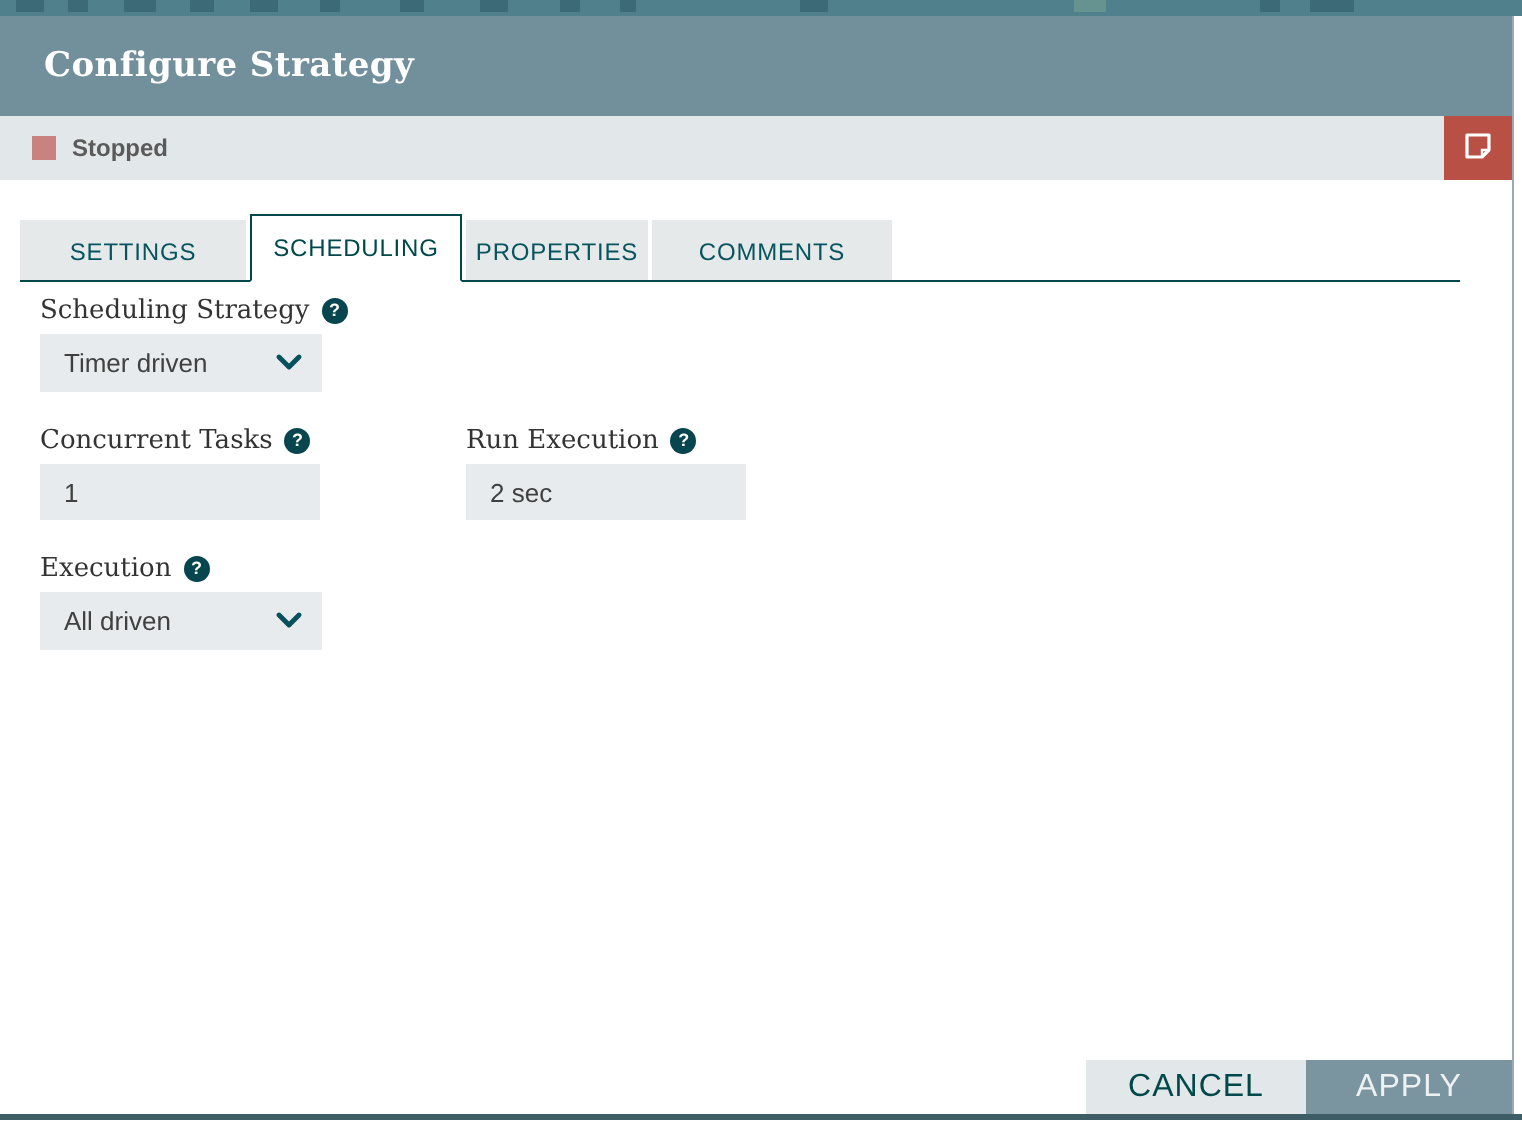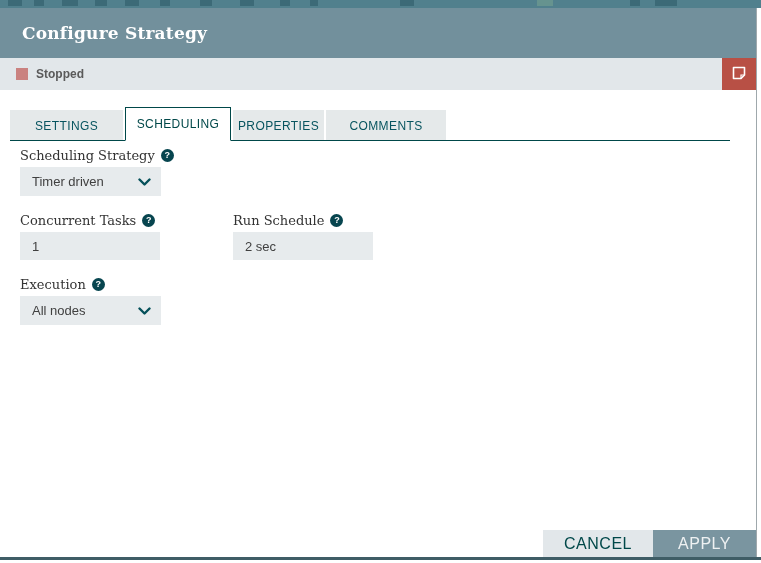--- a/index.html
+++ b/index.html
@@ -133,31 +133,31 @@
       </span>
     </div>
 
     <div class="field-label" style="left:20px; top:205px;">
       <span>Concurrent Tasks</span>
       <span class="help-icon">?</span>
     </div>
     <input class="text-input" style="left: 20px; top: 224px;" type="text" value="1">
 
     <div class="field-label" style="left:233px; top:205px;">
-      <span>Run Schedule</span>
+      <span>Run Execution</span>
       <span class="help-icon">?</span>
     </div>
     <input class="text-input" style="left: 233px; top: 224px;" type="text" value="2 sec">
 
     <div class="field-label" style="left:20px; top:269px;">
       <span>Execution</span>
       <span class="help-icon">?</span>
     </div>
     <div class="combo" style="left:20px; top:288px;">
-      <span class="combo-value">All nodes</span>
+      <span class="combo-value">All driven</span>
       <span>
         <svg width="13" height="9" viewBox="0 0 13 9">
           <polyline points="1.5,1.5 6.5,6.5 11.5,1.5" fill="none" stroke="#05505a" stroke-width="2.4" stroke-linecap="round" stroke-linejoin="round"></polyline>
         </svg>
       </span>
     </div>
 
     <button class="btn btn-cancel">CANCEL</button>
     <button class="btn btn-apply">APPLY</button>
   </div>

